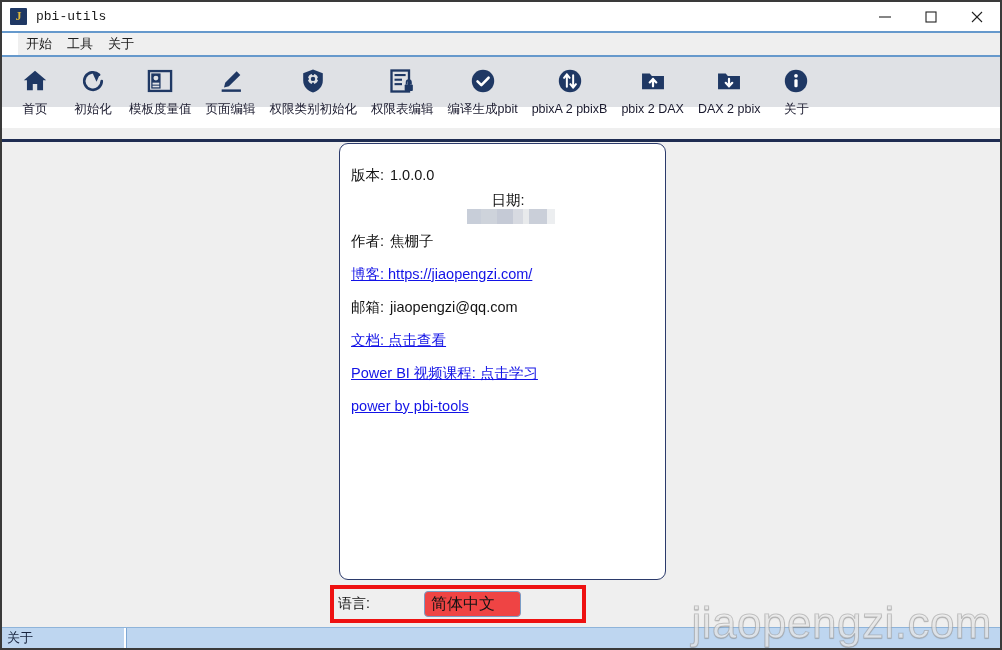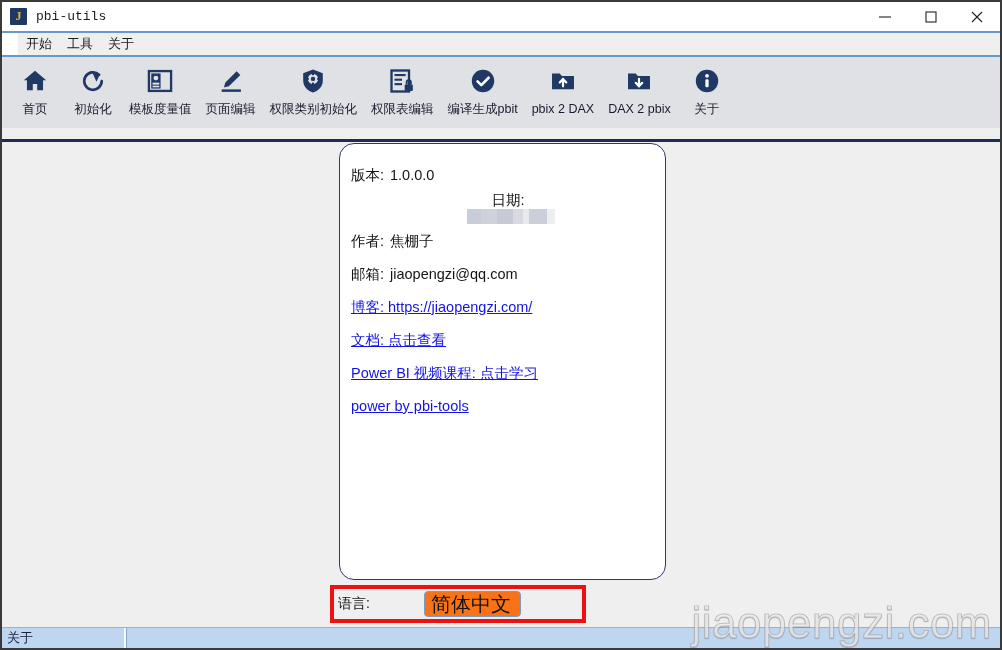--- a/index.html
+++ b/index.html
@@ -112,21 +112,21 @@
     width: 998px;
     height: 2px;
     background: #6699cc;
   }
 
   
   #toolbar {
     position: absolute;
     left: 0; top: 55px;
     width: 998px;
-    height: 71px;
+    height: 50px;
     background: #dfe1e5;
     display: flex;
     align-items: flex-start;
     padding-left: 4px;
     box-sizing: border-box;
   }
   .tool-btn {
     width: auto;
     min-width: 44px;
     padding: 8px 7px 0 7px;
@@ -176,21 +176,21 @@
     overflow: hidden;
   }
   #about-card {
     position: absolute;
     left: 337px;
     top: 1px;
     width: 327px;
     height: 437px;
     background: #ffffff;
     border: 1px solid #2b3a6b;
-    border-radius: 15px;
+    border-radius: 9px;
     box-sizing: border-box;
     padding: 14px 0 0 6px;
   }
   .card-line {
     font-size: 14.5px;
     color: #141414;
     line-height: 18px;
     height: 33px;
     padding-left: 5px;
     white-space: nowrap;
@@ -249,28 +249,28 @@
   }
   #lang-label {
     font-size: 14px;
     color: #141414;
     width: 86px;
     white-space: nowrap;
   }
   #lang-combo {
     width: 97px;
     height: 26px;
-    background: #f97316;
+    background: #ef4444;
     border: 1px solid #7a9cc6;
     border-radius: 4px;
     box-sizing: border-box;
     display: flex;
     align-items: center;
     padding-left: 6px;
-    font-size: 20px;
+    font-size: 16px;
     color: #141414;
   }
 
   
   #statusbar {
     position: absolute;
     left: 0; top: 626px;
     width: 998px;
     height: 20px;
     background: #bed6f0;
@@ -433,20 +433,30 @@
     <div class="tool-btn">
       <span class="tool-ico">
         <svg width="28" height="28" viewBox="0 0 24 24">
           <circle cx="12" cy="12" r="9.6" fill="#1f3864"></circle>
           <path d="M7.3 12.3 10.6 15.6 16.8 9.2" fill="none" stroke="#ffffff" stroke-width="2.2" stroke-linecap="round" stroke-linejoin="round"></path>
         </svg>
       </span>
       <span class="tool-label">编译生成pbit</span>
     </div>
 
+    <div class="tool-btn">
+      <span class="tool-ico">
+        <svg width="28" height="28" viewBox="0 0 24 24">
+          <circle cx="12" cy="12" r="9.6" fill="#1f3864"></circle>
+          <path d="M9.3 17V7.3M9.3 6.3 6.9 9.3M9.3 6.3 11.7 9.3" fill="none" stroke="#ffffff" stroke-width="1.7" stroke-linecap="round"></path>
+          <path d="M14.7 7v9.7M14.7 17.7l2.4-3M14.7 17.7l-2.4-3" fill="none" stroke="#ffffff" stroke-width="1.7" stroke-linecap="round"></path>
+        </svg>
+      </span>
+      <span class="tool-label">pbixA 2 pbixB</span>
+    </div>
 
     <div class="tool-btn">
       <span class="tool-ico">
         <svg width="28" height="28" viewBox="0 0 24 24">
           <path d="M2.6 5.6h6.6l1.8 2.2h10.4v11.2H2.6z" fill="#1f3864"></path>
           <path d="M12 16.6v-5.2M12 10.2l-2.8 3M12 10.2l2.8 3" fill="none" stroke="#ffffff" stroke-width="1.9" stroke-linecap="round"></path>
         </svg>
       </span>
       <span class="tool-label">pbix 2 DAX</span>
     </div>
@@ -491,27 +501,27 @@
         <span class="redacted"></span>
       </div>
 
       <div class="card-line">
         <span>作者:</span>
         <span style="width:6px"></span>
         <span>焦棚子</span>
       </div>
 
       <div class="card-line">
+        <span class="card-link">博客: https://jiaopengzi.com/</span>
+      </div>
+
+      <div class="card-line">
         <span>邮箱:</span>
         <span style="width:6px"></span>
         <span>jiaopengzi@qq.com</span>
-      </div>
-
-      <div class="card-line">
-        <span class="card-link">博客: https://jiaopengzi.com/</span>
       </div>
 
       <div class="card-line">
         <span class="card-link">文档: 点击查看</span>
       </div>
 
       <div class="card-line">
         <span class="card-link">Power BI 视频课程: 点击学习</span>
       </div>
 

